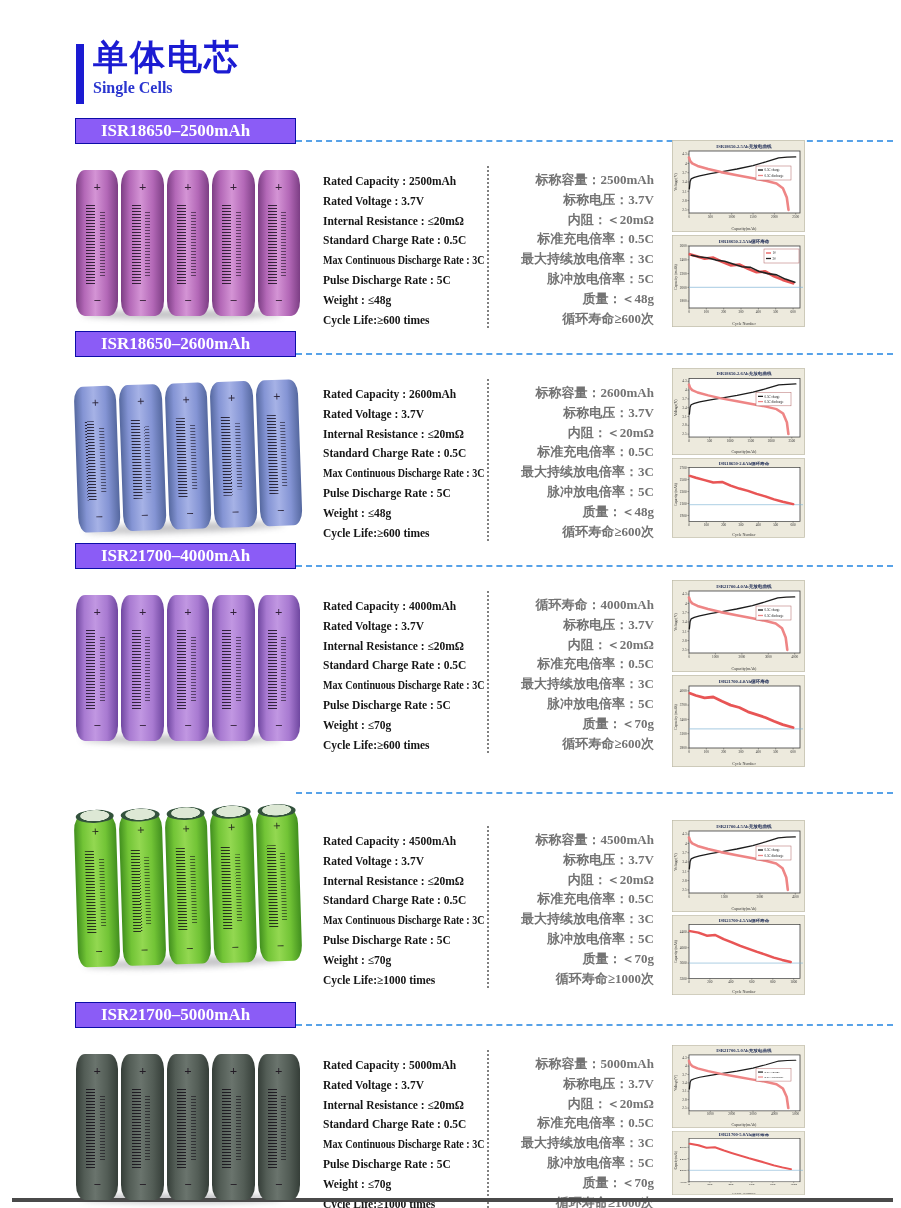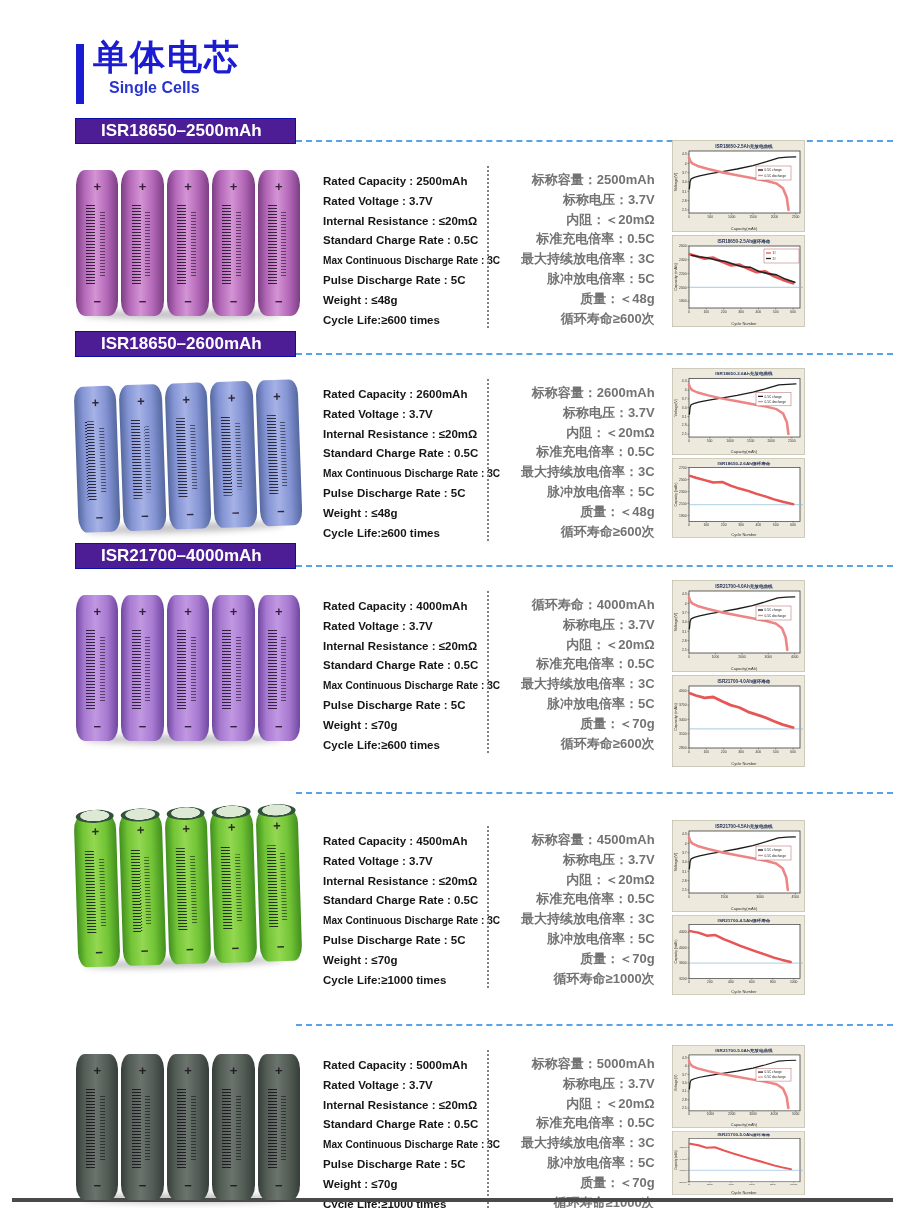--- a/index.html
+++ b/index.html
@@ -1,28 +1,28 @@
 <!DOCTYPE html>
 <html><head>
 <meta charset="utf-8">
 <style>
   html,body{margin:0;padding:0;background:#ffffff;}
   .page{position:relative;width:901px;height:1208px;background:#ffffff;overflow:hidden;
-        font-family:Liberation Sans, sans-serif;}
+        font-family:Liberation Serif, serif;}
 
   
   .hdr-bar{position:absolute;left:76px;top:44px;width:8px;height:60px;background:#1b1bd2;}
   .title-zh{position:absolute;left:93px;top:34px;font-size:35px;font-weight:bold;color:#1b1bd2;letter-spacing:2px;}
-  .title-en{position:absolute;left:93px;top:79px;font-size:16px;font-weight:bold;color:#2a35cf;margin-left:16px;}
+  .title-en{position:absolute;left:93px;top:79px;font-size:16px;font-weight:bold;color:#2a35cf;}
 
   
   .product{position:absolute;left:0;width:901px;height:216px;}
   .s1{top:118px;} .s2{top:331px;} .s3{top:543px;} .s4{top:770px;} .s5{top:1002px;}
 
-  .banner{position:absolute;left:75px;top:0;width:221px;height:26px;background:#4c1d95;
+  .banner{position:absolute;left:75px;top:0;width:221px;height:26px;background:#8b5cf6;
           box-shadow:0 0 0 1px #0d0da8 inset;}
   .banner-label{display:block;padding-left:26px;line-height:26px;color:#ffffff;font-size:17px;font-weight:bold;}
   .dash{position:absolute;left:296px;top:22px;width:597px;border-top:2px dashed #57a2e8;}
 
   
   .photo{position:absolute;left:76px;top:46px;width:224px;height:152px;display:flex;gap:3px;align-items:flex-end;}
   .photo::after{content:"";position:absolute;left:6px;right:18px;bottom:-3px;height:9px;
                 background:rgba(55,55,65,.32);filter:blur(3px);border-radius:50%;z-index:0;}
   .cell{position:relative;flex:1;height:146px;z-index:1;border-radius:9px/15px;
         background:linear-gradient(90deg,var(--c-edge) 0%,var(--c-mid) 20%,var(--c-light) 46%,var(--c-mid) 74%,var(--c-edge) 100%);}
@@ -592,20 +592,23 @@
           <text x="14.6" y="21.099999999999998" font-size="3.4" fill="#333" text-anchor="end">4400</text>
           <text x="72" y="90" font-size="4" fill="#333" text-anchor="middle">Cycle Number</text>
           <text x="5" y="42" font-size="4" fill="#333" text-anchor="middle" transform="rotate(-90 5 42)">Capacity (mAh)</text>
           <line x1="17" y1="55.3" x2="131" y2="55.3" stroke="#7fb5d5" stroke-width="0.7"></line>
           <polyline points="18.0,18.5 26.4,20.3 34.8,23.8 43.2,23.0 51.6,27.8 59.9,31.4 68.3,35.4 76.7,38.9 85.1,42.4 93.4,45.5 101.8,49.1 110.2,51.7 118.6,54.0" fill="none" stroke="#e85555" stroke-width="2.8" stroke-linejoin="round" stroke-linecap="round"></polyline>
         </svg>
     </div>
   </section>
 
   <section class="product s5">
+    <div class="banner">
+      <span class="banner-label">ISR21700–5000mAh</span>
+    </div>
     <div class="dash"></div>
     <div class="photo" style="--c-edge: #353e38; --c-mid: #535d56; --c-light: #6a746d;">
       <div class="cell">
           <span class="plus">+</span>
           <span class="bc bc1"></span>
           <span class="bc bc2"></span>
           <span class="minus">−</span>
         </div>
       <div class="cell">
           <span class="plus">+</span>

